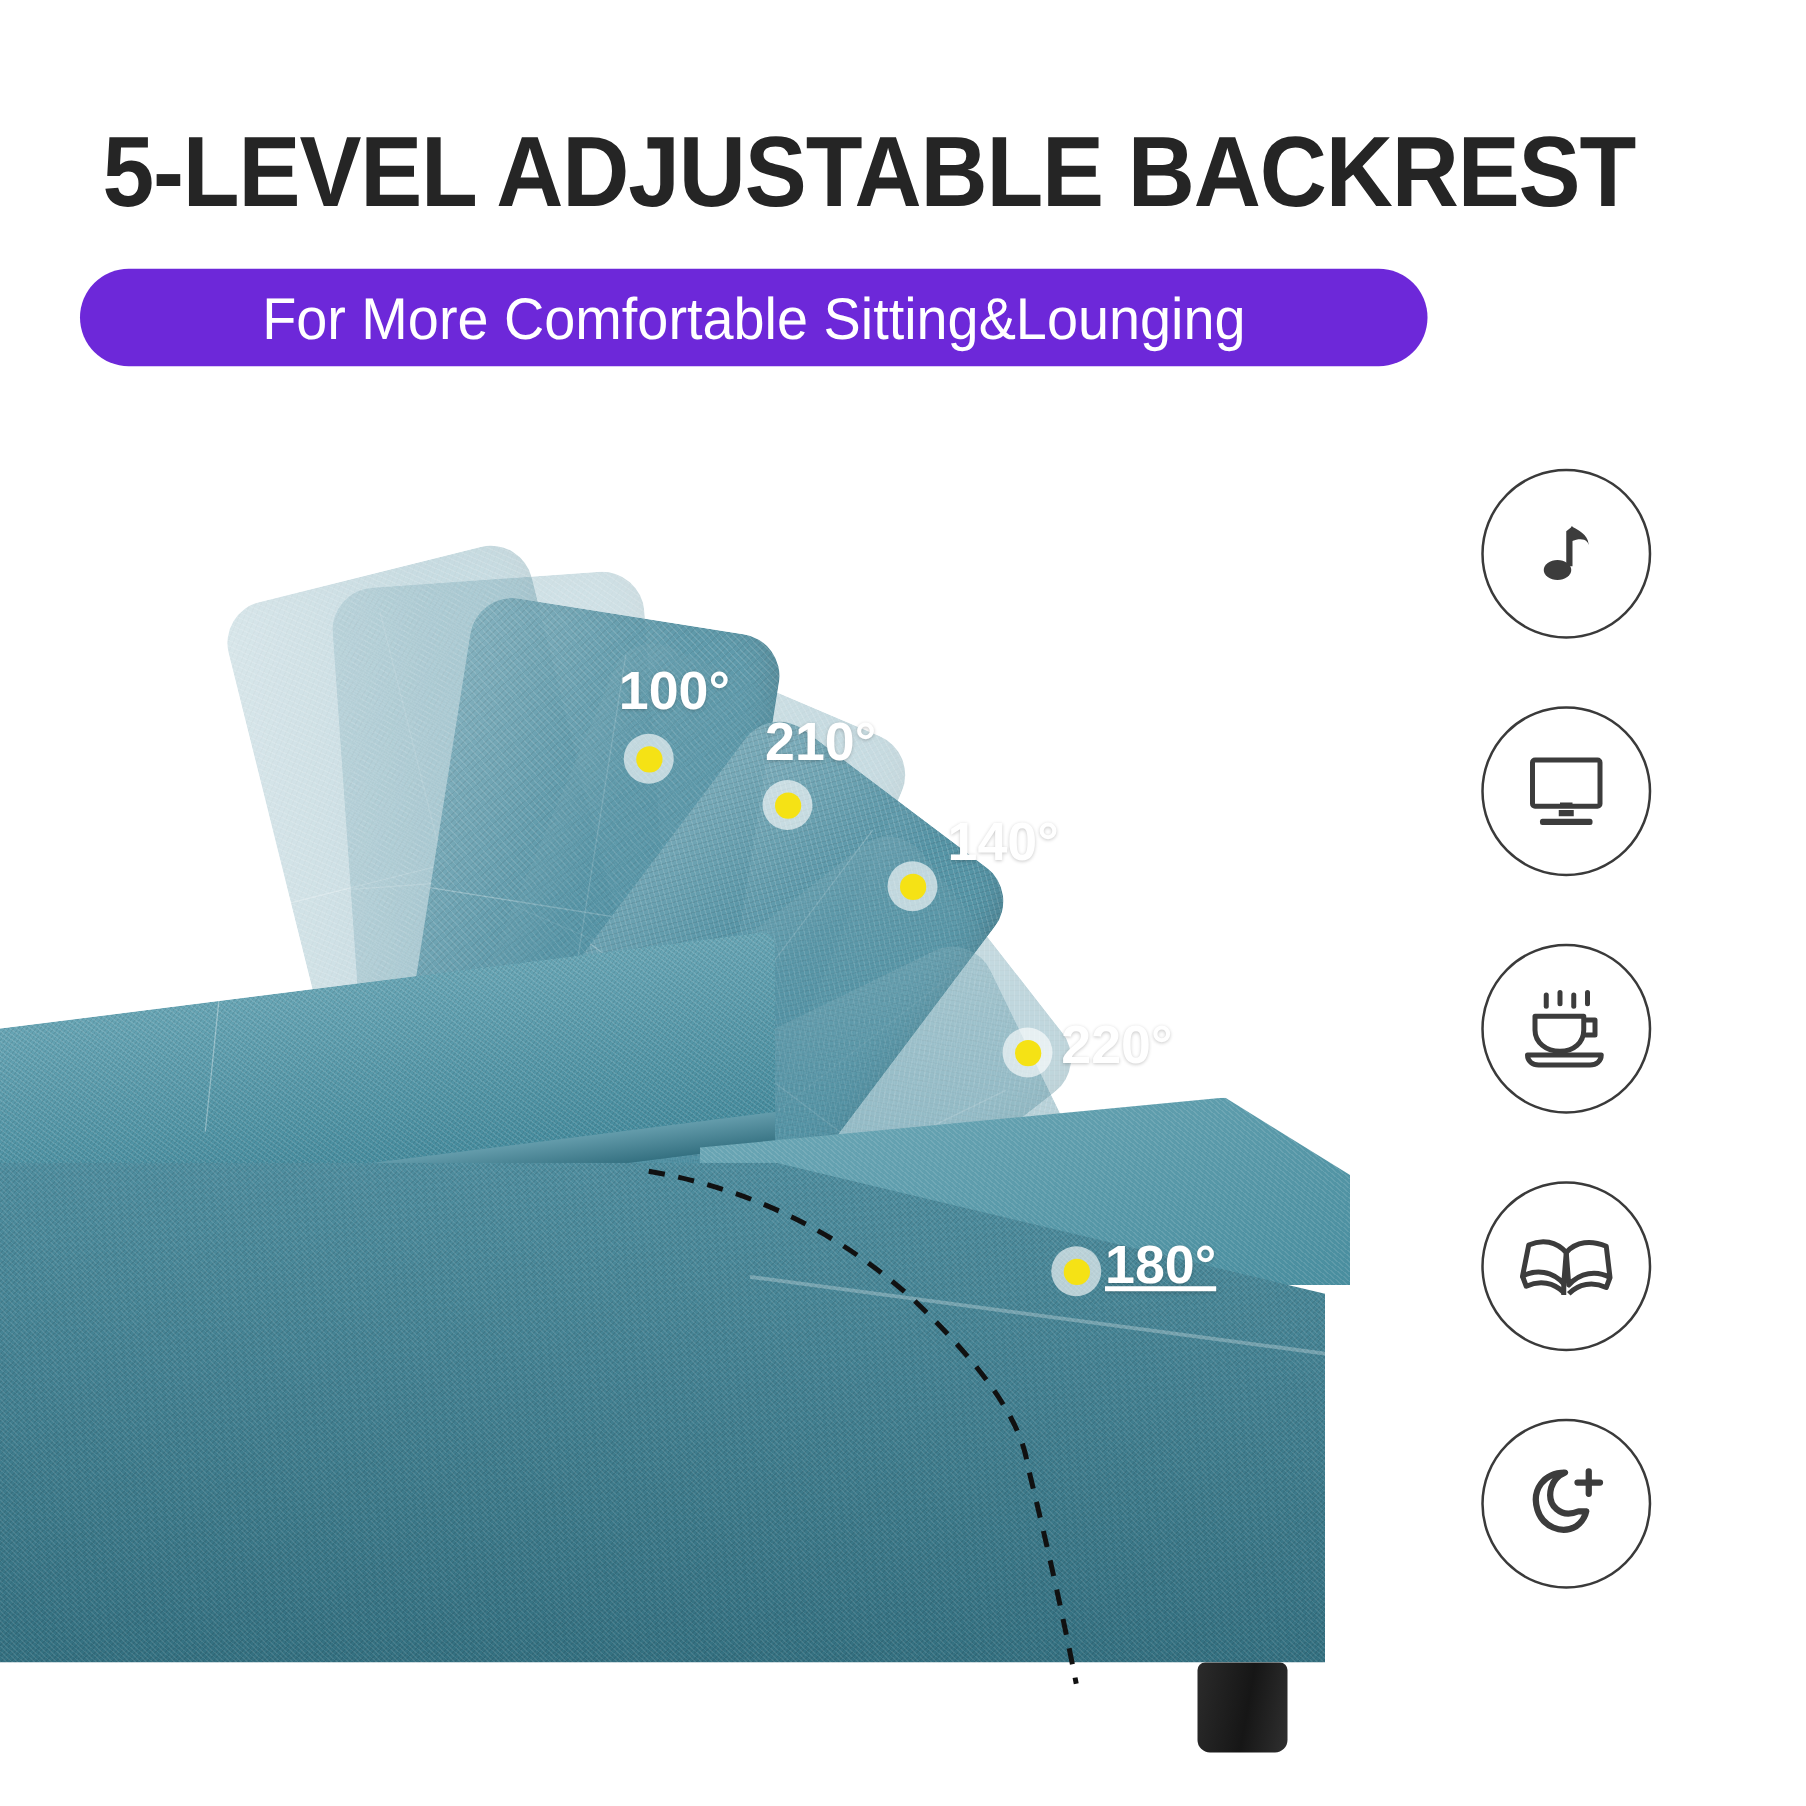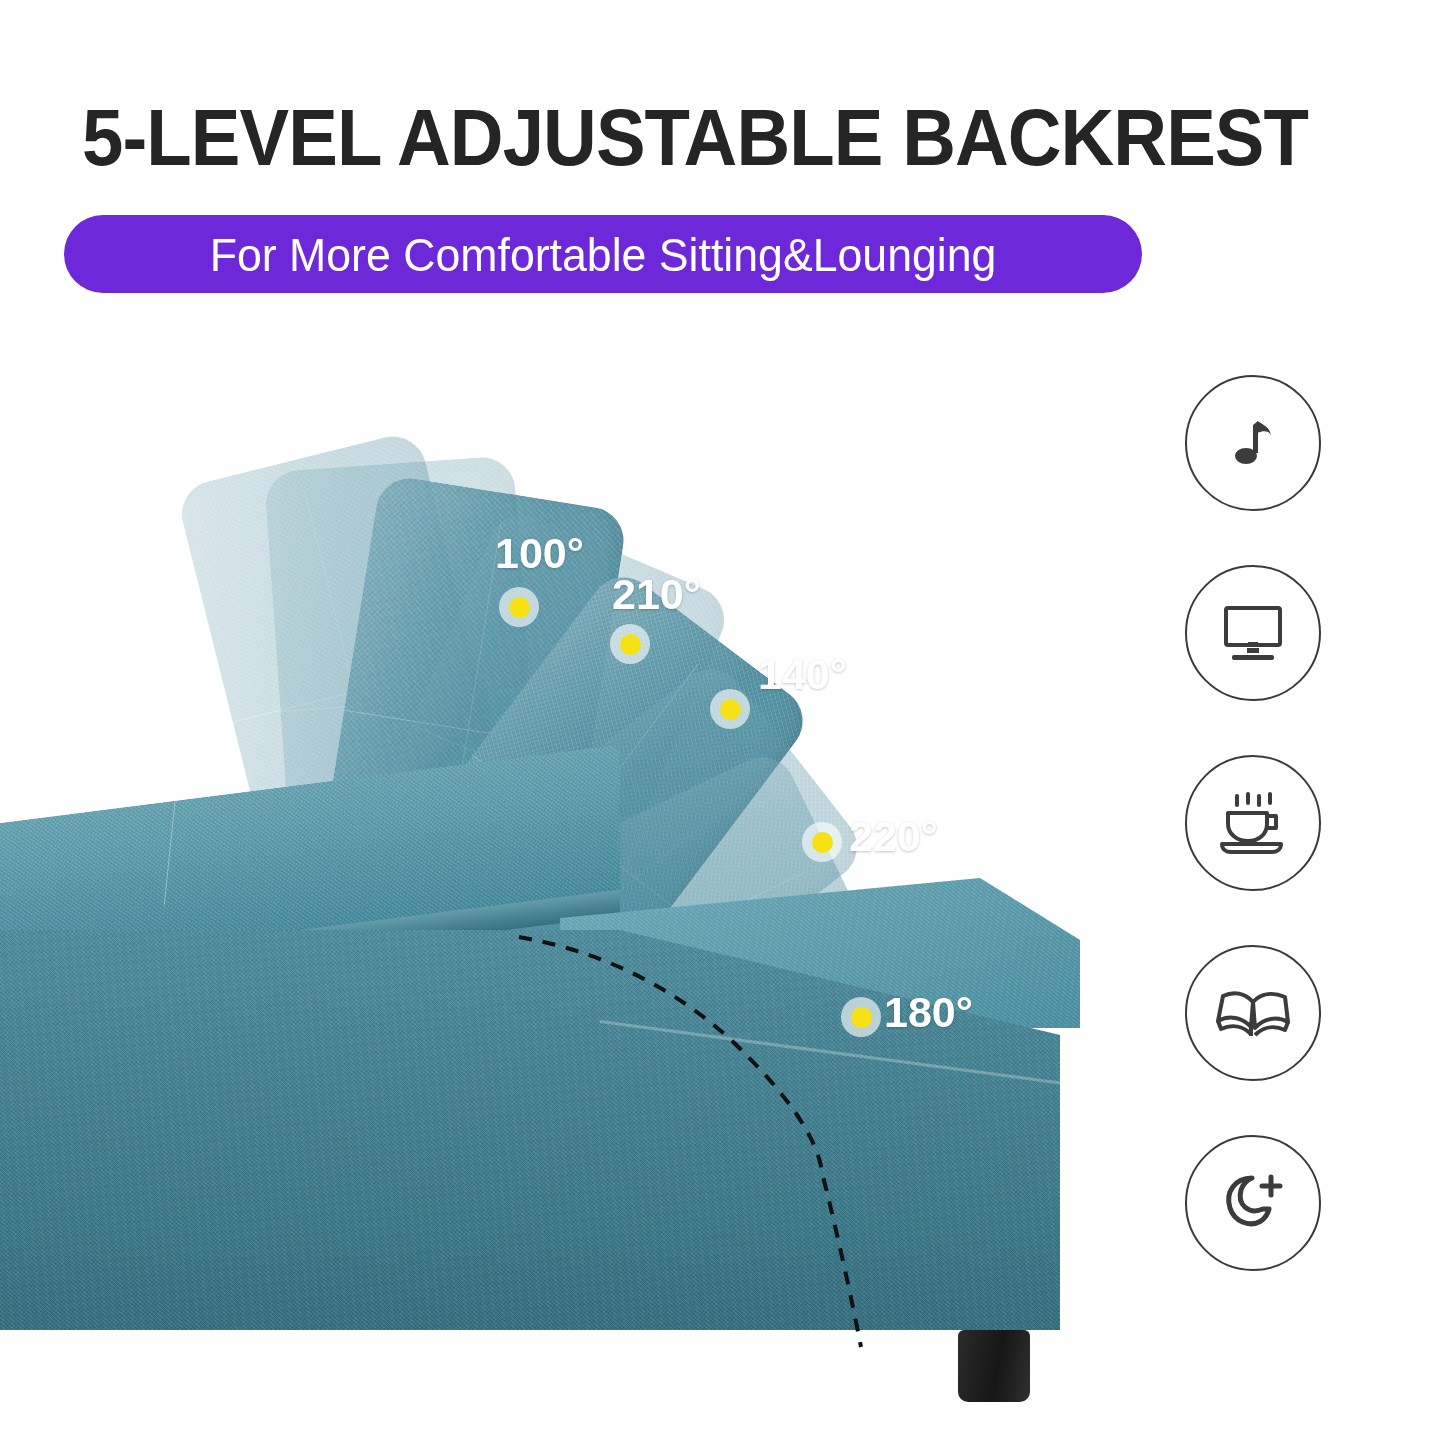--- a/index.html
+++ b/index.html
@@ -303,21 +303,21 @@
       <i style="background: rgb(245, 226, 21);"></i>
     </div>
   <div class="marker" style="left: 861px; top: 687px;">
       <i style="background: rgb(245, 226, 21);"></i>
     </div>
 
   <div class="angle-label" style="left: 495px; top: 199px;">100°</div>
   <div class="angle-label" style="left: 612px; top: 240px;">210°</div>
   <div class="angle-label" style="left: 758px; top: 320px;">140°</div>
   <div class="angle-label" style="left: 849px; top: 482px;">220°</div>
-  <div class="angle-label" style="left: 884px; top: 658px;">180°</div>
+  <div class="angle-label" style="left: 884px; top: 658px; text-decoration: underline;">180°</div>
 </div>
 
 <div id="icon-column">
 
   <div class="icon-circle" style="top:0px">
     <span>
       <svg width="64" height="64" viewBox="0 0 64 64">
         <path d="M37 10 L37 42 L32 42 L32 14 Z" fill="#3c3c3c"></path>
         <path d="M36 10 C46 15 50 19 50 26 C50 22 46 18 36 22 Z" fill="#3c3c3c"></path>
         <ellipse cx="25" cy="45" rx="11" ry="8" fill="#3c3c3c"></ellipse>

